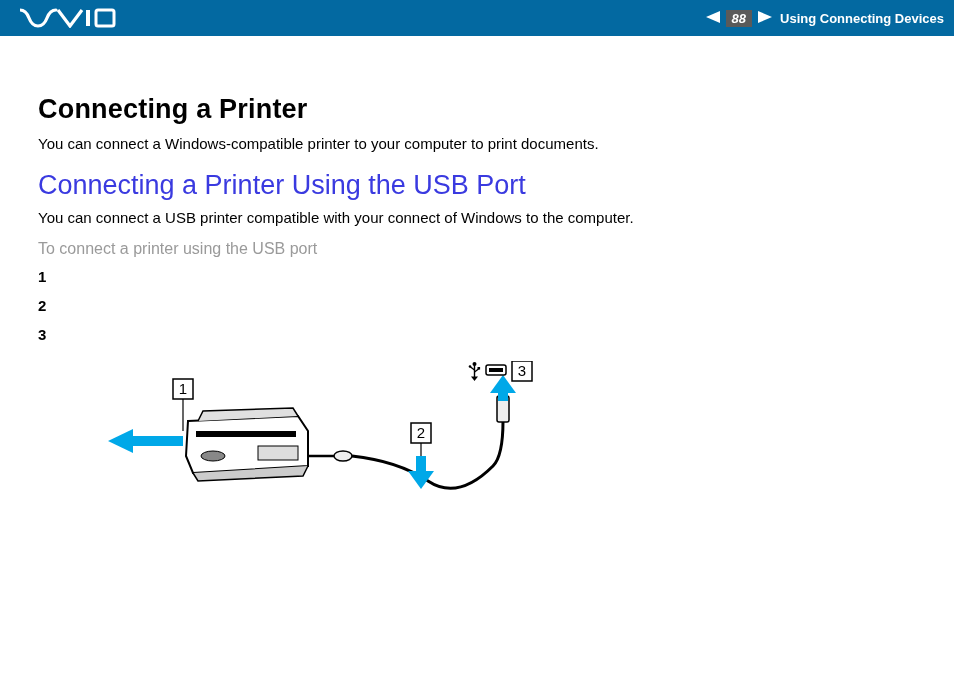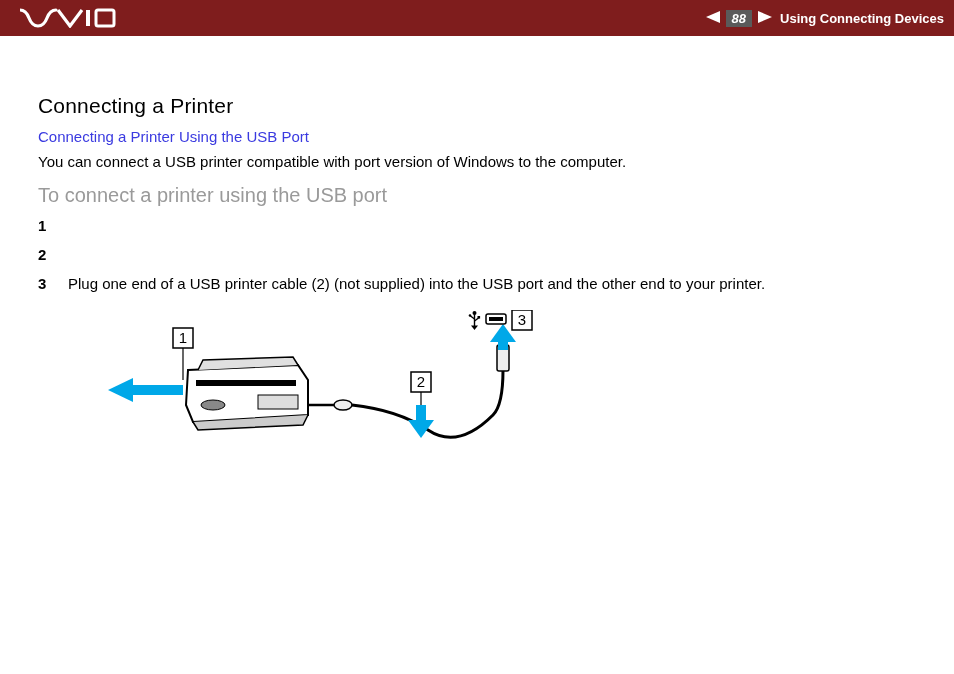--- a/index.html
+++ b/index.html
@@ -4,21 +4,21 @@
   <style>
     * { margin: 0; padding: 0; box-sizing: border-box; }
     body {
       width: 954px;
       height: 674px;
       font-family: Arial, Helvetica, sans-serif;
       background: #fff;
       color: #000;
     }
     .header-bar {
-      background: #7f1d1d;
+      background: #0369a1;
       height: 36px;
       display: flex;
       align-items: center;
       justify-content: space-between;
       padding: 0 10px 0 20px;
       color: #fff;
     }
     .vaio-logo {
       display: flex;
       align-items: center;
@@ -37,42 +37,42 @@
       background: #5a5a5a;
       padding: 1px 6px;
       font-style: italic;
       font-weight: bold;
       font-size: 13px;
     }
     .content {
       padding: 58px 34px 20px 38px;
     }
     .h1 {
-      font-size: 21px;
-      font-weight: normal;
+      font-size: 27px;
+      font-weight: bold;
       margin-bottom: 10px;
       letter-spacing: 0.2px;
     }
     .p-intro {
       font-size: 15px;
       margin-bottom: 18px;
     }
     .h2-blue {
       color: #3a3ae0;
-      font-size: 15px;
+      font-size: 27px;
       font-weight: normal;
       margin-bottom: 8px;
     }
     .p-intro2 {
       font-size: 15px;
       margin-bottom: 14px;
     }
     .h3-grey {
       color: #9a9a9a;
-      font-size: 20px;
+      font-size: 16px;
       font-weight: normal;
       margin-bottom: 10px;
     }
     .steps { }
     .step-row {
       display: flex;
       align-items: center;
       margin-bottom: 12px;
       font-size: 15px;
     }
@@ -116,34 +116,34 @@
       <svg width="14" height="12" viewBox="0 0 14 12">
           <polygon points="0,0 0,12 14,6" fill="#fff"></polygon>
         </svg>
     </span>
     <span style="margin-left:2px;">Using Connecting Devices</span>
   </div>
 </div>
 
 <div class="content">
   <div class="h1">Connecting a Printer</div>
+  <div class="p-intro">You can connect a Windows-compatible printer to your computer to print documents.</div>
   <div class="h2-blue">Connecting a Printer Using the USB Port</div>
-  <div class="p-intro2">You can connect a USB printer compatible with port version of Windows to the computer.</div>
+  <div class="p-intro2">You can connect a USB printer compatible with your connect of Windows to the computer.</div>
   <div class="h3-grey">To connect a printer using the USB port</div>
 
   <div class="steps">
     <div class="step-row">
       <span class="step-num">1</span>
     </div>
     <div class="step-row">
       <span class="step-num">2</span>
     </div>
     <div class="step-row">
       <span class="step-num">3</span>
-      <span>Plug one end of a USB printer cable (2) (not supplied) into the USB port and the other end to your printer.</span>
     </div>
   </div>
 
   <div class="diagram">
     <svg width="440" height="160" viewBox="0 0 440 160">
 
       <rect x="75" y="18" width="20" height="20" fill="#fff" stroke="#000" stroke-width="1.5"></rect>
       <text x="85" y="33" text-anchor="middle" font-family="Arial" font-size="15">1</text>
       <line x1="85" y1="38" x2="85" y2="70" stroke="#000" stroke-width="1.2"></line>
 

